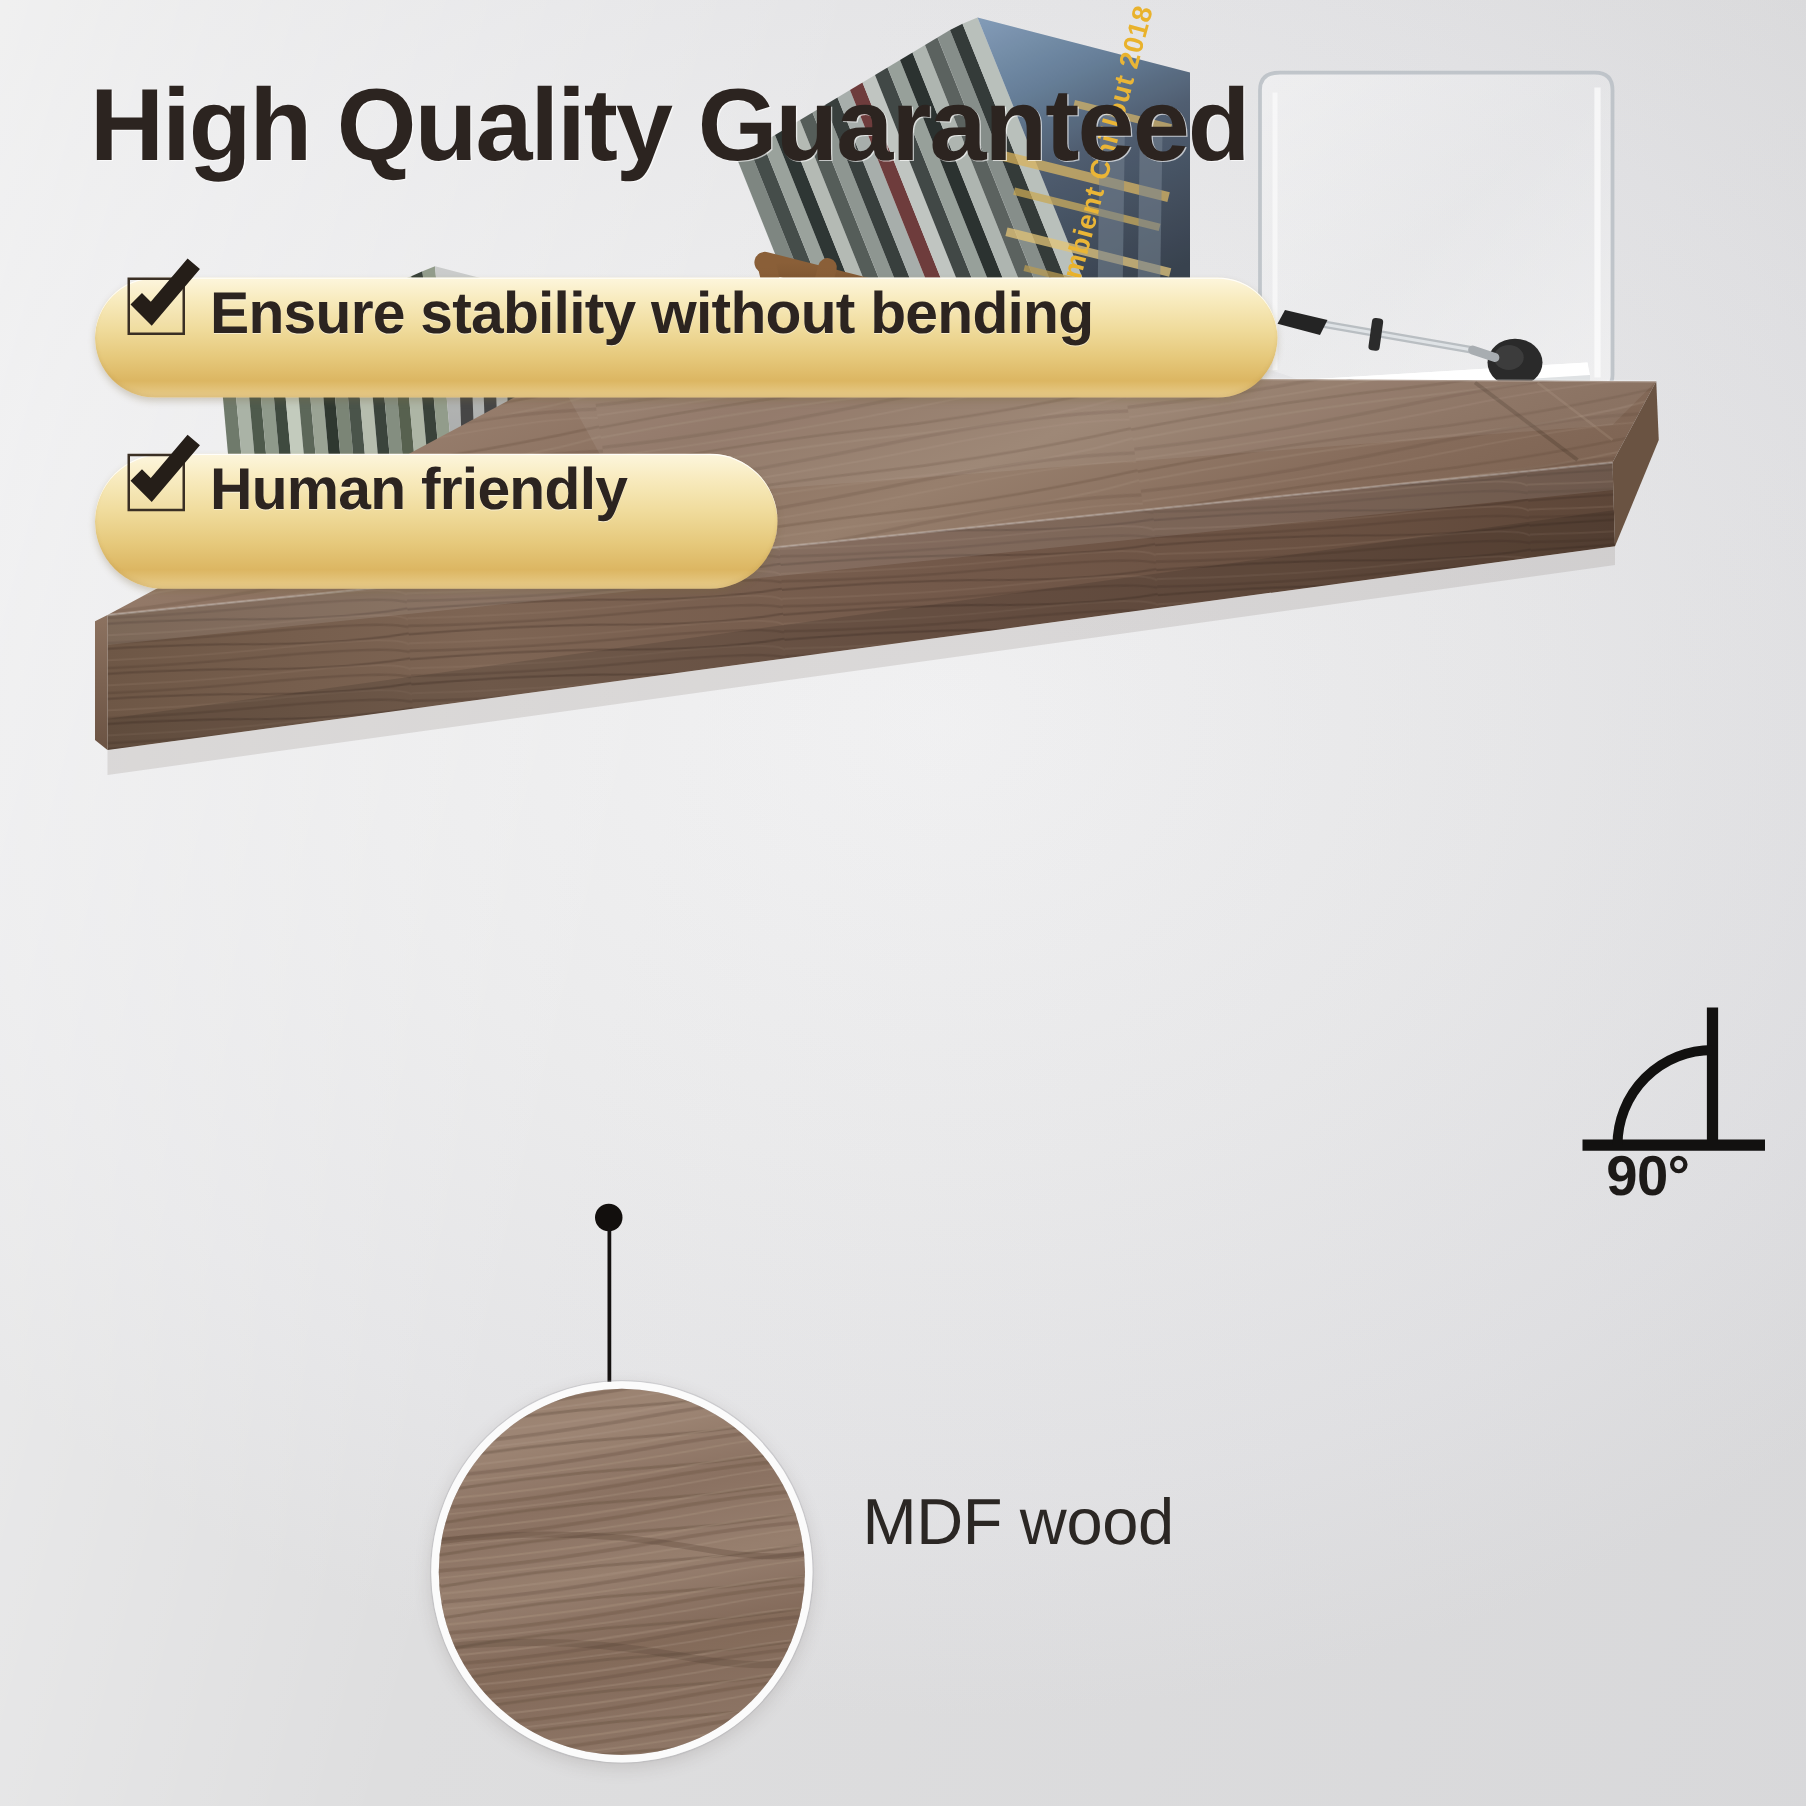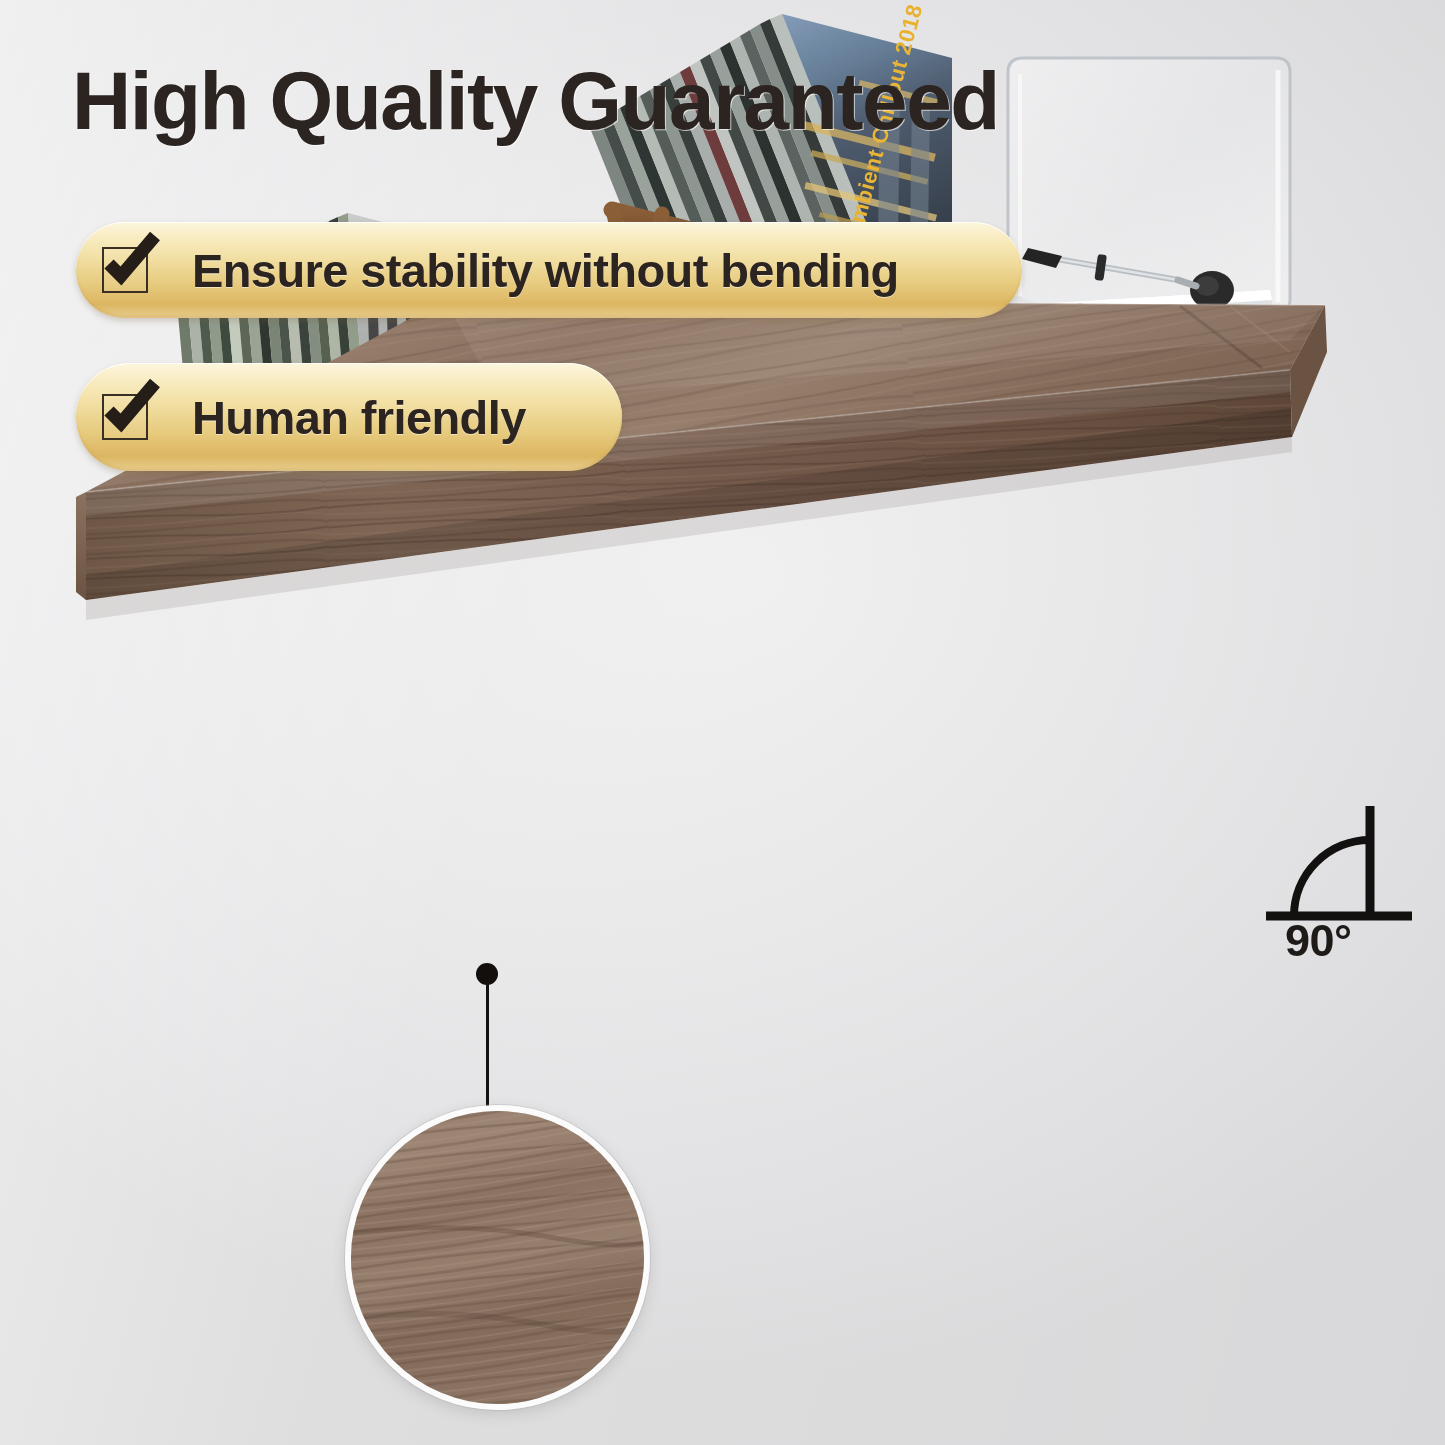--- a/index.html
+++ b/index.html
@@ -29,35 +29,34 @@
     letter-spacing:-1.5px;
     color:#2c2420;
     white-space:nowrap;
     text-shadow:1px 1px 0 rgba(255,255,255,.65);
     text-align:right;
   }
 
   
   .pill {
     position:absolute;
-    display:flex; align-items:center;
+    display:flex; align-items:flex-start;
     border-radius:999px;
     background:linear-gradient(180deg,
       #fdf6dd 0%,
       #f8ebbf 18%,
       #f0dc9d 42%,
       #e6c97c 66%,
       #dcb662 86%,
       #e8cd8d 100%);
     box-shadow:
       0 3px 6px rgba(120,100,60,.28),
       0 1px 0 rgba(255,255,255,.85) inset,
       0 -2px 3px rgba(180,140,70,.20) inset;
     padding:0 30px 0 26px;
-    gap:24px;
   }
   #pill1 { left:76px; top:222px; width:946px; height:96px; }
   #pill2 { left:76px; top:363px; width:546px; height:108px; }
 
   .chk {
     position:relative;
     width:46px; height:46px;
     border:2.5px solid #3a2f24;
     flex:0 0 auto;
     margin-right:20px;
@@ -432,14 +431,15 @@
       </defs>
       <rect width="345" height="345" fill="url(#cg)"></rect>
       <rect width="345" height="345" fill="url(#cgp)"></rect>
       <path d="M0 150 Q120 132 230 152 T345 140" stroke="rgba(74,54,40,.28)" stroke-width="5" fill="none"></path>
       <path d="M0 238 Q110 222 220 242 T345 228" stroke="rgba(70,50,38,.22)" stroke-width="6" fill="none"></path>
       <rect width="345" height="345" fill="rgba(255,255,255,.04)"></rect>
     </svg>
   </div>
 
   <div id="caption">
+    <div>MDF wood</div>
   </div>
 </div>
 
 </body></html>

